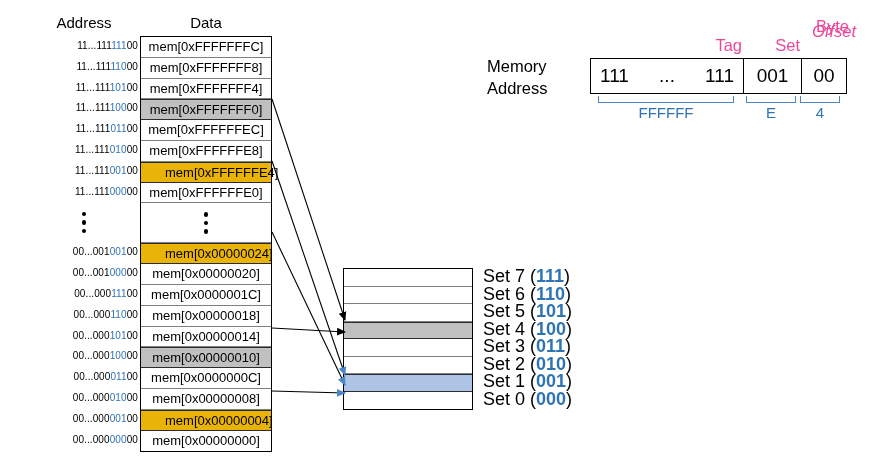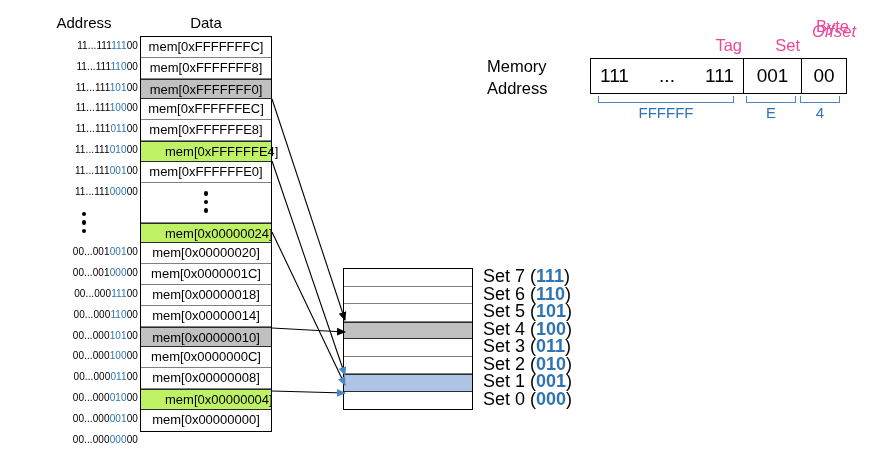--- a/index.html
+++ b/index.html
@@ -70,21 +70,21 @@
     line-height: 20.8px;
     font-size: 13px;
     text-align: center;
     box-sizing: border-box;
     border-bottom: 1px solid #808080;
     background: #fff;
     white-space: nowrap;
   }
   .mem-cell:last-child { border-bottom: none; }
   .mem-cell.hl-gray  { background: #c0c0c0; border-top: 1.6px solid #2b2b33; border-bottom: 1.6px solid #2b2b33; }
-  .mem-cell.hl-blue  { background: #bef264; border-top: 1.6px solid #2b2b33; border-bottom: 1.6px solid #2b2b33; padding-left: 24px; }
+  .mem-cell.hl-blue  { background: #eab308; border-top: 1.6px solid #2b2b33; border-bottom: 1.6px solid #2b2b33; padding-left: 24px; }
   .mem-cell.ell {
     height: 40px;
     display: flex;
     flex-direction: column;
     align-items: center;
     justify-content: center;
     gap: 4px;
     border-bottom: 1px solid #808080;
   }
   .mem-cell.ell i {
@@ -219,20 +219,21 @@
     <div class="addr-row"><span>00...000</span><span class="setbits">100</span><span>00</span></div>
     <div class="addr-row"><span>00...000</span><span class="setbits">011</span><span>00</span></div>
     <div class="addr-row"><span>00...000</span><span class="setbits">010</span><span>00</span></div>
     <div class="addr-row"><span>00...000</span><span class="setbits">001</span><span>00</span></div>
     <div class="addr-row"><span>00...000</span><span class="setbits">000</span><span>00</span></div>
   </div>
 
 <div class="abs" id="memory-table">
     <div class="mem-cell">mem[0xFFFFFFFC]</div>
     <div class="mem-cell">mem[0xFFFFFFF8]</div>
+    <div class="mem-cell">mem[0xFFFFFFF4]</div>
     <div class="mem-cell hl-gray">mem[0xFFFFFFF0]</div>
     <div class="mem-cell">mem[0xFFFFFFEC]</div>
     <div class="mem-cell">mem[0xFFFFFFE8]</div>
     <div class="mem-cell hl-blue">mem[0xFFFFFFE4]</div>
     <div class="mem-cell">mem[0xFFFFFFE0]</div>
     <div class="mem-cell ell">
       <i></i>
       <i></i>
       <i></i>
     </div>

